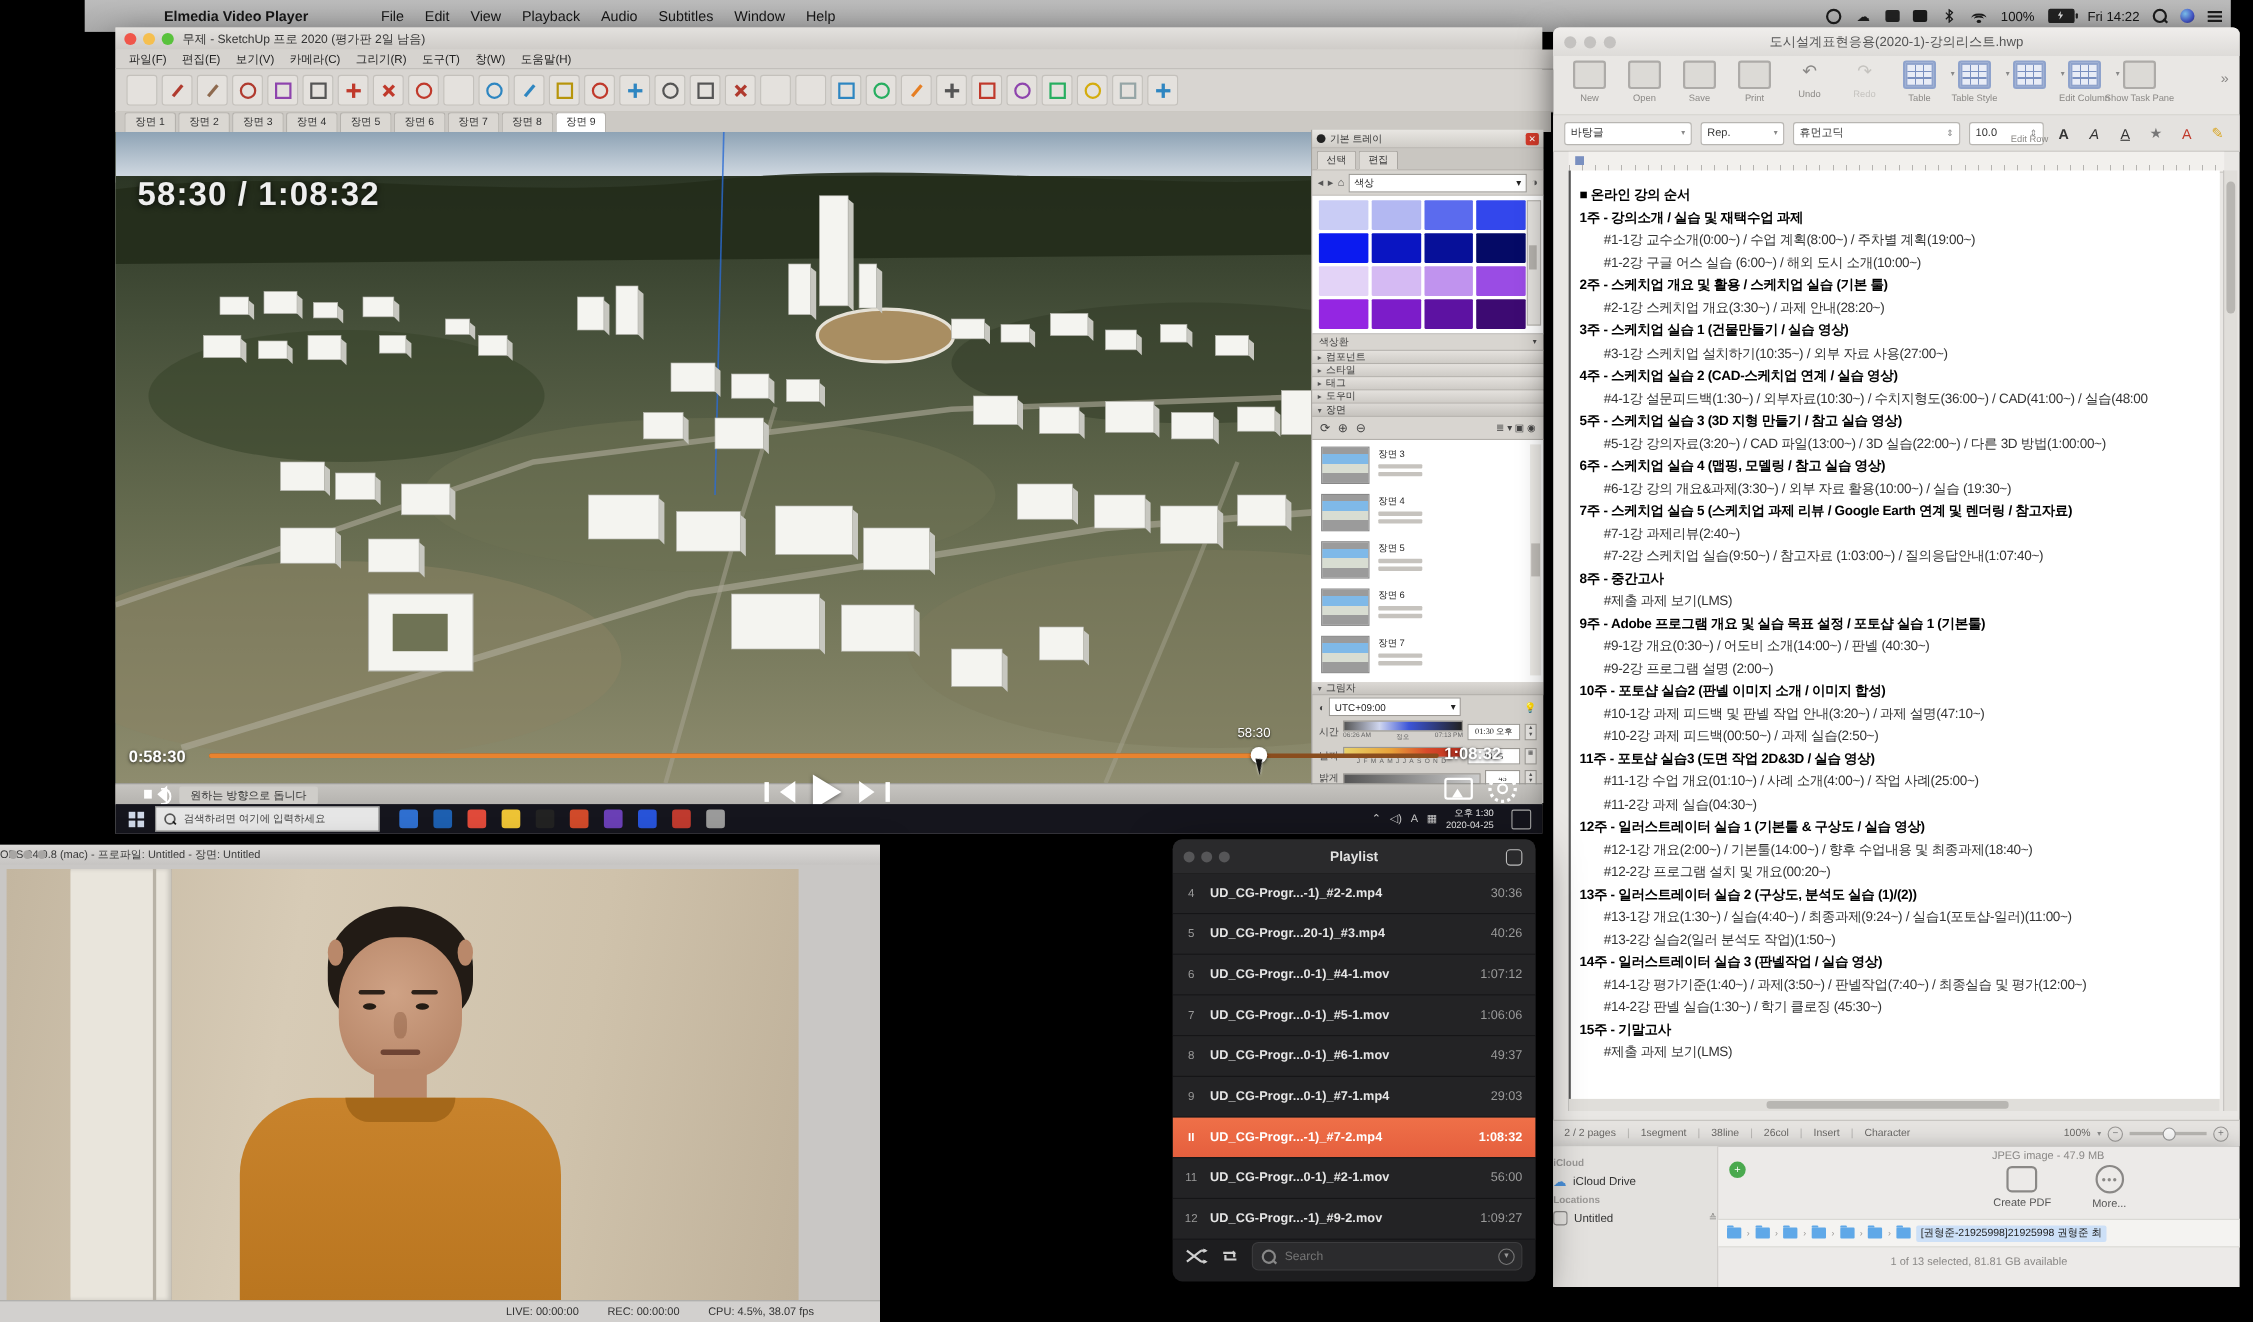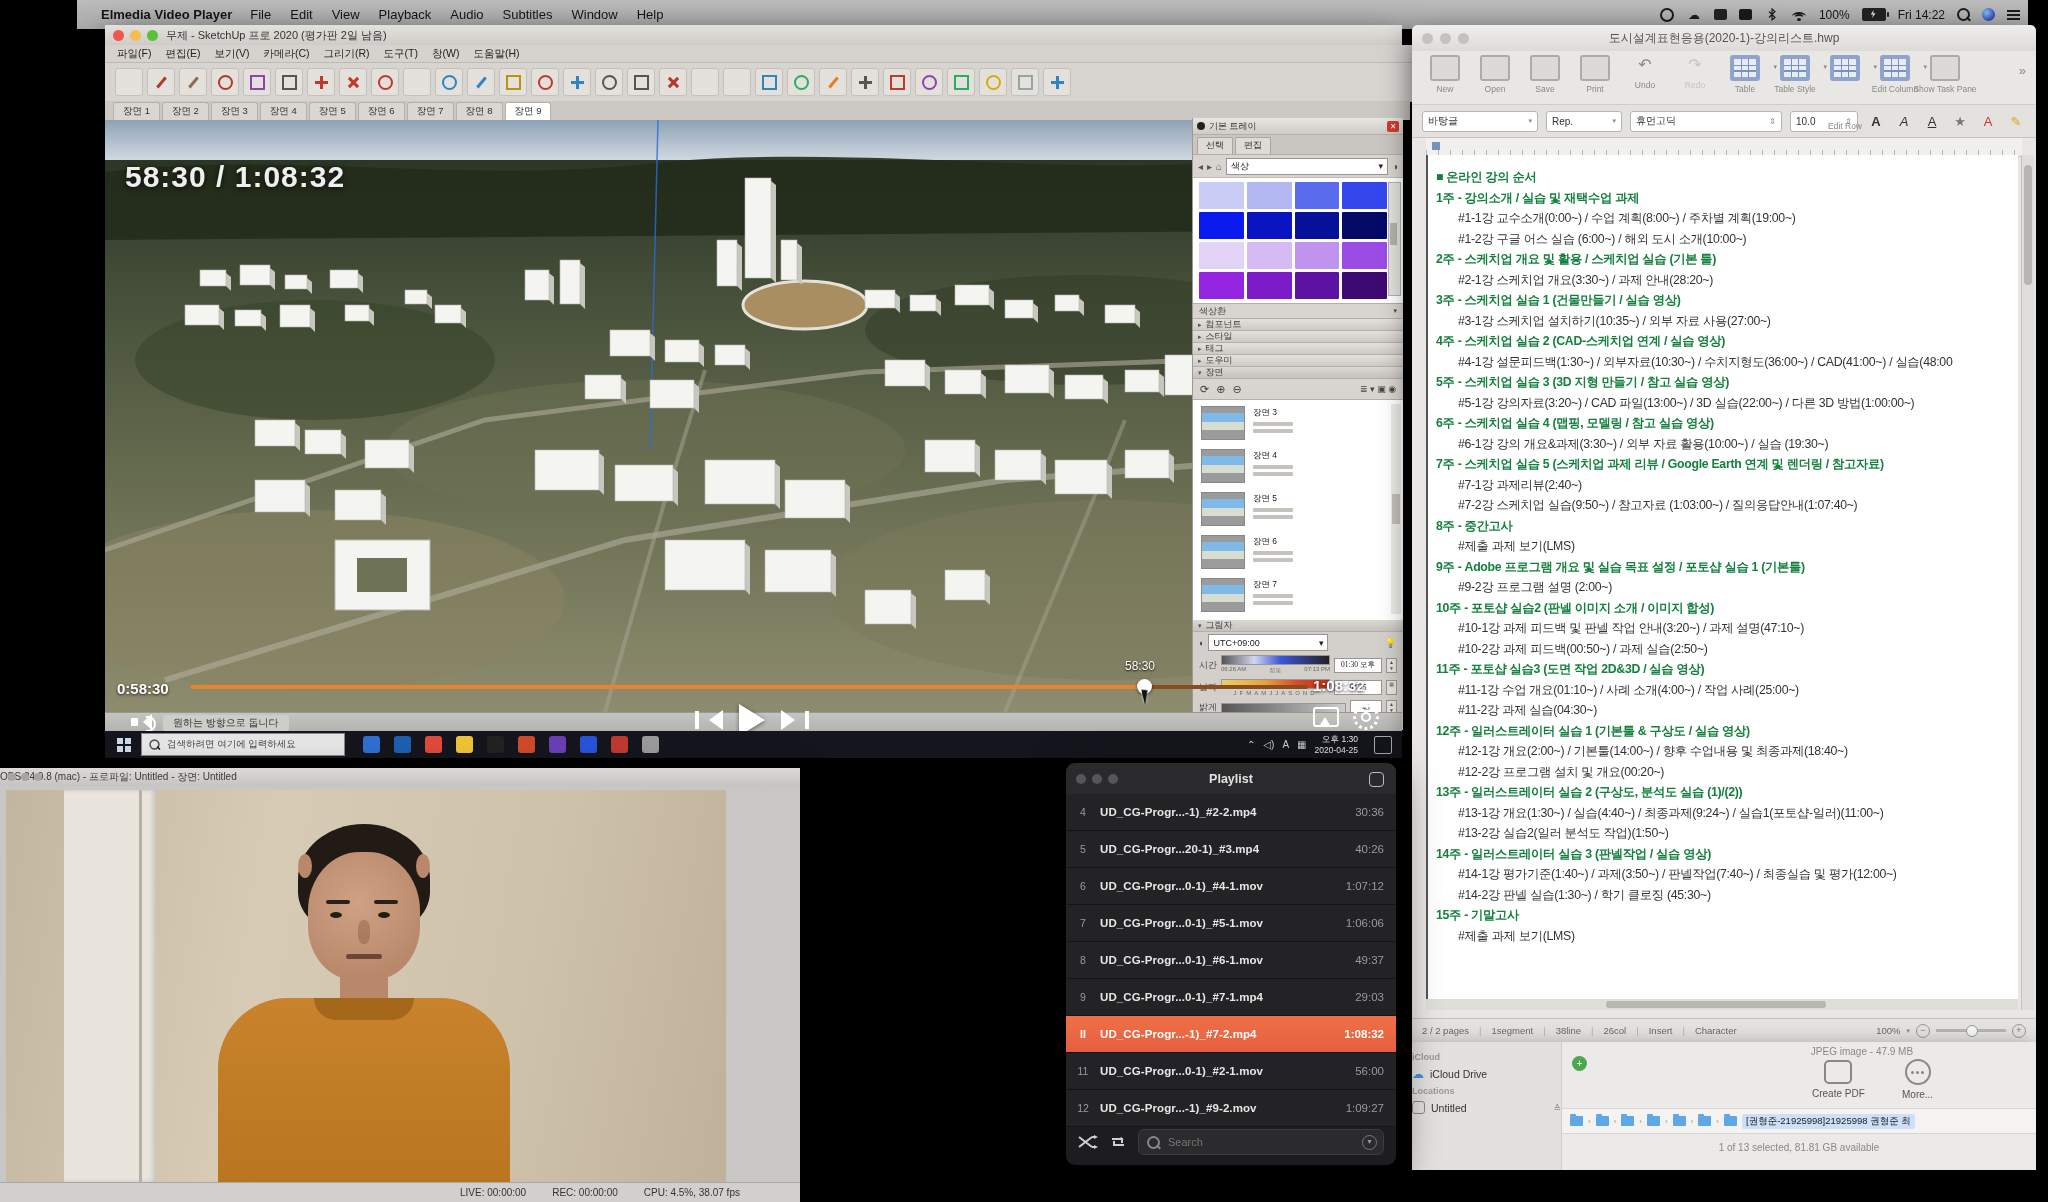--- a/index.html
+++ b/index.html
@@ -2,21 +2,21 @@
 <html><head>
 <meta charset="utf-8">
 <style>
   html,body{margin:0;padding:0;background:#000;}
   .screen{position:relative;width:2048px;height:1202px;background:#000;overflow:hidden;
           font-family:"Liberation Sans","DejaVu Sans",sans-serif;-webkit-font-smoothing:antialiased;}
   .abs{position:absolute;}
 
   
   .menubar{left:77px;top:0;width:1951px;height:29px;background:linear-gradient(#bcbcbc,#aaaaaa);
-           display:flex;align-items:center;font-size:13px;color:#151515;padding:0 8px;box-sizing:border-box;}
+           display:flex;align-items:center;font-size:13px;color:#151515;padding:0 8px;box-sizing:border-box;gap:48px;}
   .mb-apple{font-size:14px;margin:0 10px 0 6px;}
   .mb-app{font-weight:bold;margin-right:18px;}
   .mb-items{display:flex;gap:19px;}
   .mb-right{margin-left:auto;display:flex;align-items:center;gap:12px;font-size:12px;}
   .sticon{width:16px;height:14px;display:inline-flex;align-items:center;justify-content:center;color:#1c1c1c;font-size:12px;}
   .batt{width:22px;height:11px;border:1px solid #222;border-radius:2px;position:relative;background:#222;}
   .batt::after{content:"";position:absolute;right:-4px;top:3px;width:2px;height:5px;background:#222;border-radius:1px;}
   .bolt{position:absolute;left:8px;top:1px;width:5px;height:8px;background:#ddd;clip-path:polygon(60% 0,0 55%,45% 55%,30% 100%,100% 40%,52% 40%);}
   .wifi{width:15px;height:12px;position:relative;}
   .wifi i{position:absolute;left:50%;bottom:0;transform:translateX(-50%);border:2px solid #1c1c1c;border-bottom:none;border-left:none;border-right:none;border-radius:50% 50% 0 0;}
@@ -142,21 +142,21 @@
   .hbt .lb{font-size:8.5px;color:#8b8986;white-space:nowrap;}
   .hbt .cv{position:absolute;right:-9px;top:8px;font-size:7px;color:#888;}
   .hwp-tb2{height:32px;display:flex;align-items:center;gap:8px;padding:0 10px;border-bottom:1px solid #c5c3bf;background:#e4e2df;}
   .combo{height:19px;background:#fff;border:1px solid #b8b6b2;border-radius:3px;display:flex;align-items:center;justify-content:space-between;padding:0 5px;font-size:10px;color:#333;}
   .fmtA{font-size:13px;color:#333;width:20px;text-align:center;}
   .ruler{height:18px;margin:0 14px;background:#f2f0ed;border-bottom:1px solid #c5c3bf;position:relative;
      background-image:repeating-linear-gradient(90deg,#b5b3b0 0 1px,transparent 1px 12px);background-size:100% 6px;background-position:0 100%;background-repeat:no-repeat;}
   .ruler .tabm{position:absolute;left:6px;top:4px;width:8px;height:8px;background:#7a90c0;}
   .doc{position:absolute;left:14px;top:130px;width:592px;height:855px;background:#fff;border-left:2px solid #555;overflow:hidden;padding:12px 4px 0 8px;box-sizing:border-box;}
   .dline{font-size:12.3px;line-height:20.5px;color:#333;white-space:nowrap;letter-spacing:-0.3px;}
-  .dline.b{font-weight:bold;color:#15803d;}
+  .dline.b{font-weight:bold;color:#000000;}
   .dline.sub{padding-left:22px;}
   .hwp-vsb{position:absolute;right:2px;top:130px;width:12px;height:855px;background:#e0deda;border-left:1px solid #c5c3bf;}
   .hwp-vsb i{position:absolute;left:2px;top:10px;width:8px;height:120px;background:#b8b6b2;border-radius:4px;}
   .hwp-hsb{position:absolute;left:14px;bottom:32px;width:592px;height:11px;background:#e0deda;}
   .hwp-hsb i{position:absolute;left:180px;top:2px;width:220px;height:7px;background:#b8b6b2;border-radius:3px;}
   .hwp-status{position:absolute;left:0;bottom:0;width:100%;height:24px;background:#e6e4e1;border-top:1px solid #c5c3bf;display:flex;align-items:center;font-size:9.5px;color:#6b6967;padding:0 10px;box-sizing:border-box;gap:10px;}
   .hsep{color:#b5b3b0;}
   .zoomctl{margin-left:auto;display:flex;align-items:center;gap:6px;}
   .zbtn{width:12px;height:12px;border:1px solid #9a9896;border-radius:50%;text-align:center;line-height:10px;font-size:9px;color:#777;}
   .ztrack{width:70px;height:3px;background:#b8b6b2;position:relative;}
@@ -865,20 +865,21 @@
         <div class="dline b">5주 - 스케치업 실습 3 (3D 지형 만들기 / 참고 실습 영상)</div>
         <div class="dline sub">#5-1강 강의자료(3:20~) / CAD 파일(13:00~) / 3D 실습(22:00~) / 다른 3D 방법(1:00:00~)</div>
         <div class="dline b">6주 - 스케치업 실습 4 (맵핑, 모델링 / 참고 실습 영상)</div>
         <div class="dline sub">#6-1강 강의 개요&amp;과제(3:30~) / 외부 자료 활용(10:00~) / 실습 (19:30~)</div>
         <div class="dline b">7주 - 스케치업 실습 5 (스케치업 과제 리뷰 / Google Earth 연계 및 렌더링 / 참고자료)</div>
         <div class="dline sub">#7-1강 과제리뷰(2:40~)</div>
         <div class="dline sub">#7-2강 스케치업 실습(9:50~) / 참고자료 (1:03:00~) / 질의응답안내(1:07:40~)</div>
         <div class="dline b">8주 - 중간고사</div>
         <div class="dline sub">#제출 과제 보기(LMS)</div>
         <div class="dline b">9주 - Adobe 프로그램 개요 및 실습 목표 설정 / 포토샵 실습 1 (기본툴)</div>
+        <div class="dline sub">#9-1강 개요(0:30~) / 어도비 소개(14:00~) / 판넬 (40:30~)</div>
         <div class="dline sub">#9-2강 프로그램 설명 (2:00~)</div>
         <div class="dline b">10주 - 포토샵 실습2 (판넬 이미지 소개 / 이미지 합성)</div>
         <div class="dline sub">#10-1강 과제 피드백 및 판넬 작업 안내(3:20~) / 과제 설명(47:10~)</div>
         <div class="dline sub">#10-2강 과제 피드백(00:50~) / 과제 실습(2:50~)</div>
         <div class="dline b">11주 - 포토샵 실습3 (도면 작업 2D&amp;3D / 실습 영상)</div>
         <div class="dline sub">#11-1강 수업 개요(01:10~) / 사례 소개(4:00~) / 작업 사례(25:00~)</div>
         <div class="dline sub">#11-2강 과제 실습(04:30~)</div>
         <div class="dline b">12주 - 일러스트레이터 실습 1 (기본툴 &amp; 구상도 / 실습 영상)</div>
         <div class="dline sub">#12-1강 개요(2:00~) / 기본툴(14:00~) / 향후 수업내용 및 최종과제(18:40~)</div>
         <div class="dline sub">#12-2강 프로그램 설치 및 개요(00:20~)</div>

